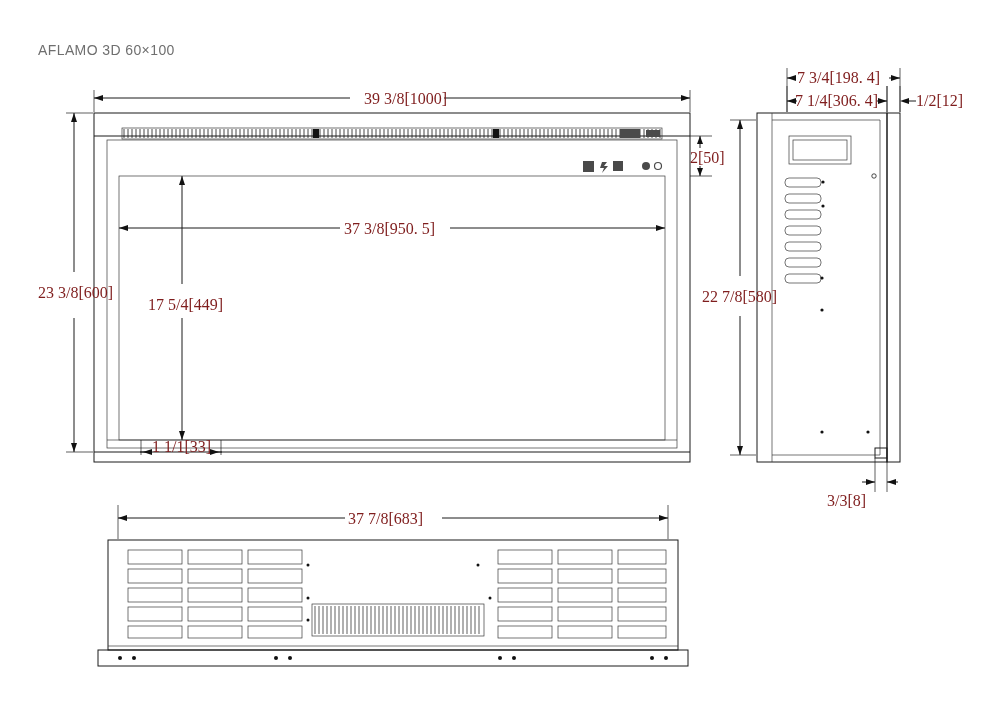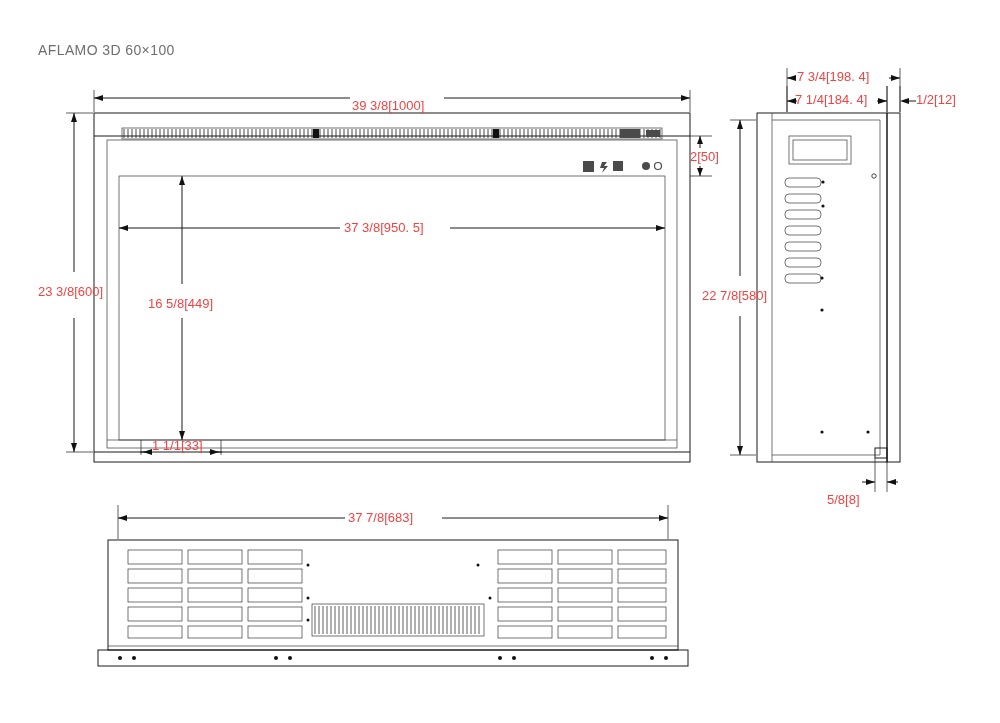--- a/index.html
+++ b/index.html
@@ -12,23 +12,23 @@
     overflow:hidden;
   }
   #sheet{position:absolute;left:0;top:0;width:860px;height:723px;}
   .title{
     position:absolute;left:38px;top:42px;
     font-size:14px;color:#6f6f6f;letter-spacing:.4px;
     font-family:"Liberation Sans", sans-serif;
   }
   .dimlabel{
     position:absolute;
-    font-size:13px;
-    color:#ef4444;
-    font-family:Liberation Sans, sans-serif;
+    font-size:16px;
+    color:#7f1d1d;
+    font-family:Liberation Serif, serif;
     white-space:nowrap;
   }
   svg{position:absolute;left:0;top:0;width:1000px;height:723px;}
   .ln{stroke:#1a1a1a;stroke-width:1;fill:none;}
   .ln-thin{stroke:#3a3a3a;stroke-width:.7;fill:none;}
   .ln-ext{stroke:#1a1a1a;stroke-width:.7;fill:none;}
   .fillgray{fill:#4a4a4a;stroke:none;}
   .fillblack{fill:#111;stroke:none;}
   .dot{fill:#111;stroke:none;}
 </style>
@@ -428,28 +428,28 @@
     <g>
       <line class="ln-ext" x1="118" y1="505" x2="118" y2="539"></line>
       <line class="ln-ext" x1="668" y1="505" x2="668" y2="539"></line>
       <line class="ln" x1="118" y1="518" x2="345" y2="518"></line>
       <line class="ln" x1="442" y1="518" x2="668" y2="518"></line>
       <path class="fillblack" d="M118 518 l9 -3 l0 6 z"></path>
       <path class="fillblack" d="M668 518 l-9 -3 l0 6 z"></path>
     </g>
   </svg>
 
-  <div class="dimlabel" style="left:352px;top:90px;margin-top:8px;">39  3/8[1000]</div>
+  <div class="dimlabel" style="left:364px;top:90px;">39  3/8[1000]</div>
   <div class="dimlabel" style="left:344px;top:220px;">37  3/8[950. 5]</div>
   <div class="dimlabel" style="left:38px;top:284px;">23  3/8[600]</div>
-  <div class="dimlabel" style="left:148px;top:296px;">16  5/8[449]</div>
+  <div class="dimlabel" style="left:148px;top:296px;">17  5/4[449]</div>
   <div class="dimlabel" style="left:152px;top:438px;">1  1/1[33]</div>
   <div class="dimlabel" style="left:690px;top:149px;text-align:center;">2[50]</div>
 
   <div class="dimlabel" style="left:797px;top:69px;">7  3/4[198. 4]</div>
-  <div class="dimlabel" style="left:795px;top:92px;">7  1/4[184. 4]</div>
+  <div class="dimlabel" style="left:795px;top:92px;">7  1/4[306. 4]</div>
   <div class="dimlabel" style="left:916px;top:92px;text-align:center;">1/2[12]</div>
   <div class="dimlabel" style="left:702px;top:288px;text-align:right;">22  7/8[580]</div>
-  <div class="dimlabel" style="left:827px;top:492px;">5/8[8]</div>
+  <div class="dimlabel" style="left:827px;top:492px;">3/3[8]</div>
 
   <div class="dimlabel" style="left:348px;top:510px;">37  7/8[683]</div>
 
 </div>
 
 </body></html>

